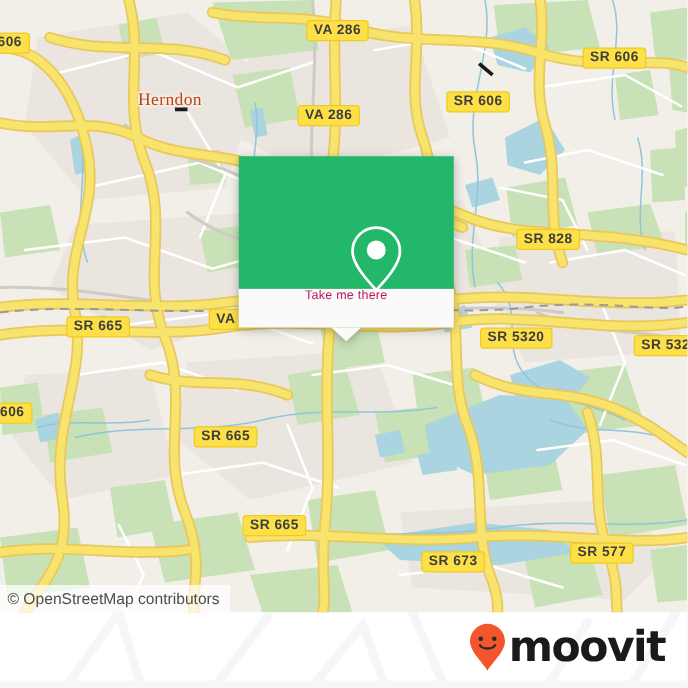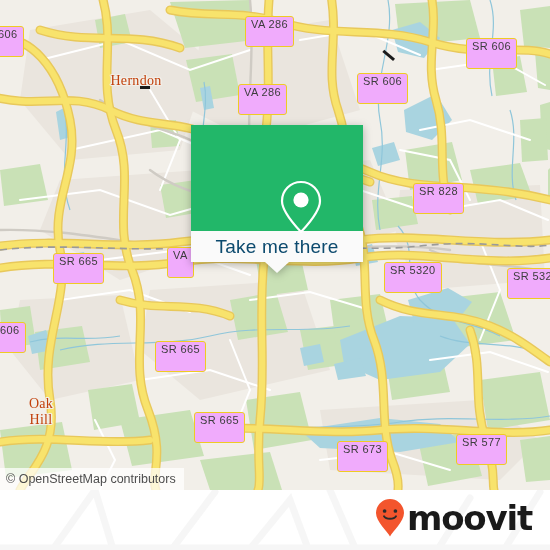--- a/index.html
+++ b/index.html
@@ -30,28 +30,28 @@
     line-height:14px;
     text-shadow:
        1.4px 0 #F2EFE9, -1.4px 0 #F2EFE9, 0 1.4px #F2EFE9, 0 -1.4px #F2EFE9,
        1px 1px #F2EFE9, -1px 1px #F2EFE9, 1px -1px #F2EFE9, -1px -1px #F2EFE9;
     pointer-events:none;
   }
 
   
   .shield{
     position:absolute;
-    background:#f0abfc;
+    background:#fde047;
     border:1.6px solid #EFCB23;
     border-radius:3px;
     color:#3d3d3d;
     font-size:11px;
-    font-weight:normal;
+    font-weight:bold;
     letter-spacing:.4px;
-    padding:1px 5px 16px 5px;
+    padding:1px 5px 2px 5px;
     white-space:nowrap;
     line-height:12px;
     box-sizing:border-box;
   }
 
   
   #popup{
     position:absolute;
     left:191px;top:125px;
     width:172px;
@@ -64,23 +64,23 @@
     position:relative;
   }
   #popup-pin{
     position:absolute;left:50%;top:50%;
     transform:translate(-50%,-50%);
   }
   #popup-cta{
     background:#FAFAFA;
     width:100%;
     height:31px;
-    display:flex;align-items:center;justify-content:center;
-    color:#0c4a6e;
-    font-size:19px;
+    display:flex;justify-content:center;
+    color:#be185d;
+    font-size:10px;
     letter-spacing:.2px;
     cursor:pointer;
   }
   #popup-tail{
     position:absolute;
     left:50%;top:137px;
     transform:translateX(-50%);
     width:0;height:0;
     border-left:12px solid transparent;
     border-right:12px solid transparent;
@@ -294,22 +294,20 @@
         </g>
 
         <g fill="#1a1a1a">
           <rect x="382" y="54" width="14" height="3" transform="rotate(40 389 55)"></rect>
           <rect x="140" y="86" width="10" height="3"></rect>
         </g>
       </g>
     </svg>
 
     <div class="place-label" style="left:101px;top:74px;width:70px;">Herndon</div>
-    <div class="place-label" style="left:10px;top:396px;width:62px;line-height:16px;">Oak
-Hill</div>
 
     <div class="shield" style="left:-8px;top:26px;">606</div>
     <div class="shield" style="left:245px;top:16px;">VA 286</div>
     <div class="shield" style="left:466px;top:38px;">SR 606</div>
     <div class="shield" style="left:357px;top:73px;">SR 606</div>
     <div class="shield" style="left:238px;top:84px;">VA 286</div>
     <div class="shield" style="left:413px;top:183px;text-align:right;">SR 828</div>
     <div class="shield" style="left:384px;top:262px;">SR 5320</div>
     <div class="shield" style="left:507px;top:268px;">SR 5320</div>
     <div class="shield" style="left:53px;top:253px;">SR 665</div>

